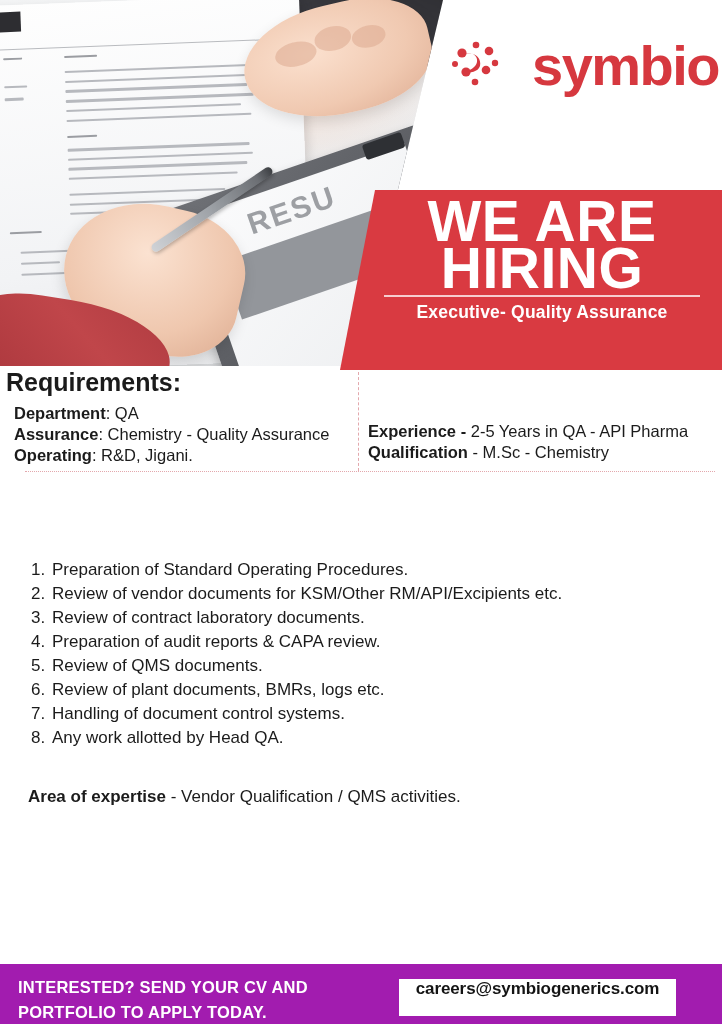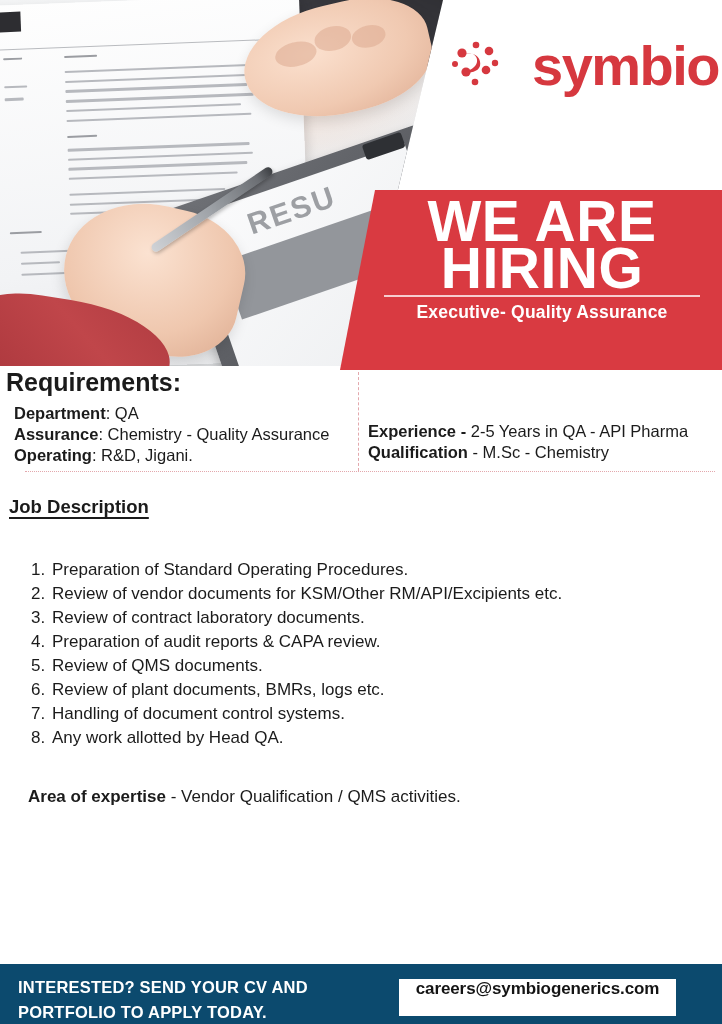--- a/index.html
+++ b/index.html
@@ -238,21 +238,21 @@
     position:absolute; left:10px; top:787px;
     font-size:17px; color:#1b1b1b;margin-left:18px;
   }
   .expertise b { font-weight:700; }
 
   
   .footer {
     position:absolute;
     left:0; top:964px;
     width:722px; height:60px;
-    background:#0c4a6e;
+    background:#a21caf;
   }
   .footer-text {
     position:absolute;
     left:18px; top:11px;
     width:330px;
     color:#ffffff;
     font-size:16.5px;
     font-weight:600;
     line-height:25px;
     letter-spacing:0.2px;
@@ -369,21 +369,20 @@
       <b>Experience -</b><span> 2-5 Years in QA - API Pharma</span>
     </div>
     <div>
       <b>Qualification</b><span> -  M.Sc -  Chemistry</span>
     </div>
   </div>
 
   <div class="v-divider"></div>
   <div class="h-divider"></div>
 
-  <div class="jd-heading">Job Description</div>
   <ol class="jd-list">
     <li>Preparation of Standard Operating Procedures.</li>
     <li>Review of vendor documents for KSM/Other RM/API/Excipients etc.</li>
     <li>Review of contract laboratory documents.</li>
     <li>Preparation of audit reports &amp; CAPA review.</li>
     <li>Review of QMS documents.</li>
     <li>Review of plant documents, BMRs, logs etc.</li>
     <li>Handling of document control systems.</li>
     <li>Any work allotted by Head QA.</li>
   </ol>

